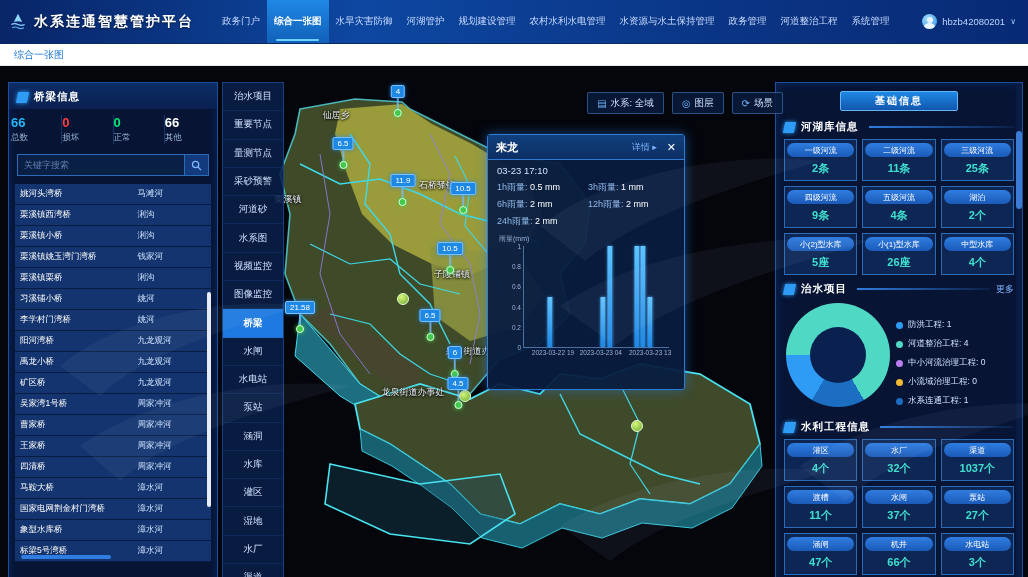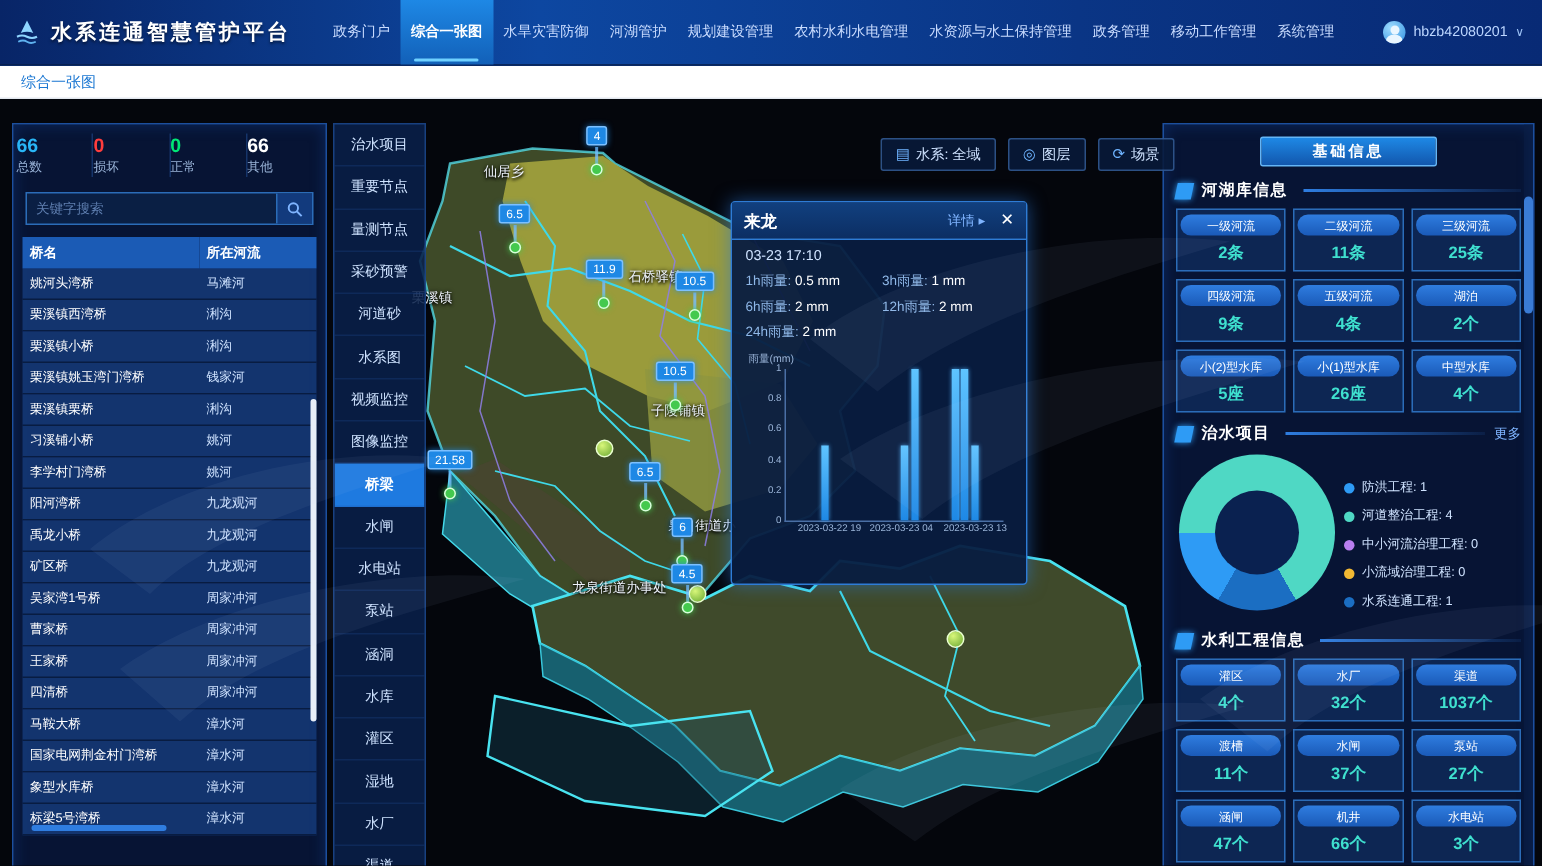--- a/index.html
+++ b/index.html
@@ -175,21 +175,21 @@
   </div>
   <div class="nav-menu" id="nav-menu">
       <div class="nav-item">政务门户</div>
       <div class="nav-item active">综合一张图</div>
       <div class="nav-item">水旱灾害防御</div>
       <div class="nav-item">河湖管护</div>
       <div class="nav-item">规划建设管理</div>
       <div class="nav-item">农村水利水电管理</div>
       <div class="nav-item">水资源与水土保持管理</div>
       <div class="nav-item">政务管理</div>
-      <div class="nav-item">移动工作管理</div>
+      <div class="nav-item">河道整治工程</div>
       <div class="nav-item">系统管理</div>
     </div>
   <div class="nav-user">
     <span class="avatar"></span>
     <span>hbzb42080201</span>
     <span class="caret">∨</span>
   </div>
 </div>
 
 <div class="breadcrumb-bar">
@@ -278,20 +278,24 @@
         <span class="ctrl-ic">◎</span>
         <span>图层</span>
       </div>
       <div class="ctrl-btn">
         <span class="ctrl-ic">⟳</span>
         <span>场景</span>
       </div>
     </div>
 
   <div class="panel left-panel">
+    <div class="sec-head lp-head">
+      <span class="accent"></span>
+      <span class="sec-title">桥梁信息</span>
+    </div>
     <div class="stats" id="bridge-stats">
         <div class="stat">
           <div class="stat-num" style="color: rgb(41, 182, 246);">66</div>
           <div class="stat-label">总数</div>
         </div>
         <div class="stat">
           <div class="stat-num" style="color: rgb(255, 61, 61);">0</div>
           <div class="stat-label">损坏</div>
         </div>
         <div class="stat">
@@ -306,24 +310,20 @@
     <div class="search-row">
       <input class="search-input" placeholder="关键字搜索" style="">
       <div class="search-btn">
         <svg width="11" height="11" viewBox="0 0 12 12">
           <circle cx="5" cy="5" r="3.4" fill="none" stroke="#7fb4ff" stroke-width="1.4"></circle>
           <line x1="7.6" y1="7.6" x2="11" y2="11" stroke="#7fb4ff" stroke-width="1.4"></line>
         </svg>
       </div>
     </div>
     <div class="bridge-table">
-      <div class="bt-row bt-header">
-        <div class="bt-c bt-c1">桥名</div>
-        <div class="bt-c bt-c2">所在河流</div>
-      </div>
       <div class="bt-body" id="bridge-rows">
           <div class="bt-row">
             <div class="bt-c bt-c1">姚河头湾桥</div>
             <div class="bt-c bt-c2">马滩河</div>
           </div>
           <div class="bt-row">
             <div class="bt-c bt-c1">栗溪镇西湾桥</div>
             <div class="bt-c bt-c2">浰沟</div>
           </div>
           <div class="bt-row">

